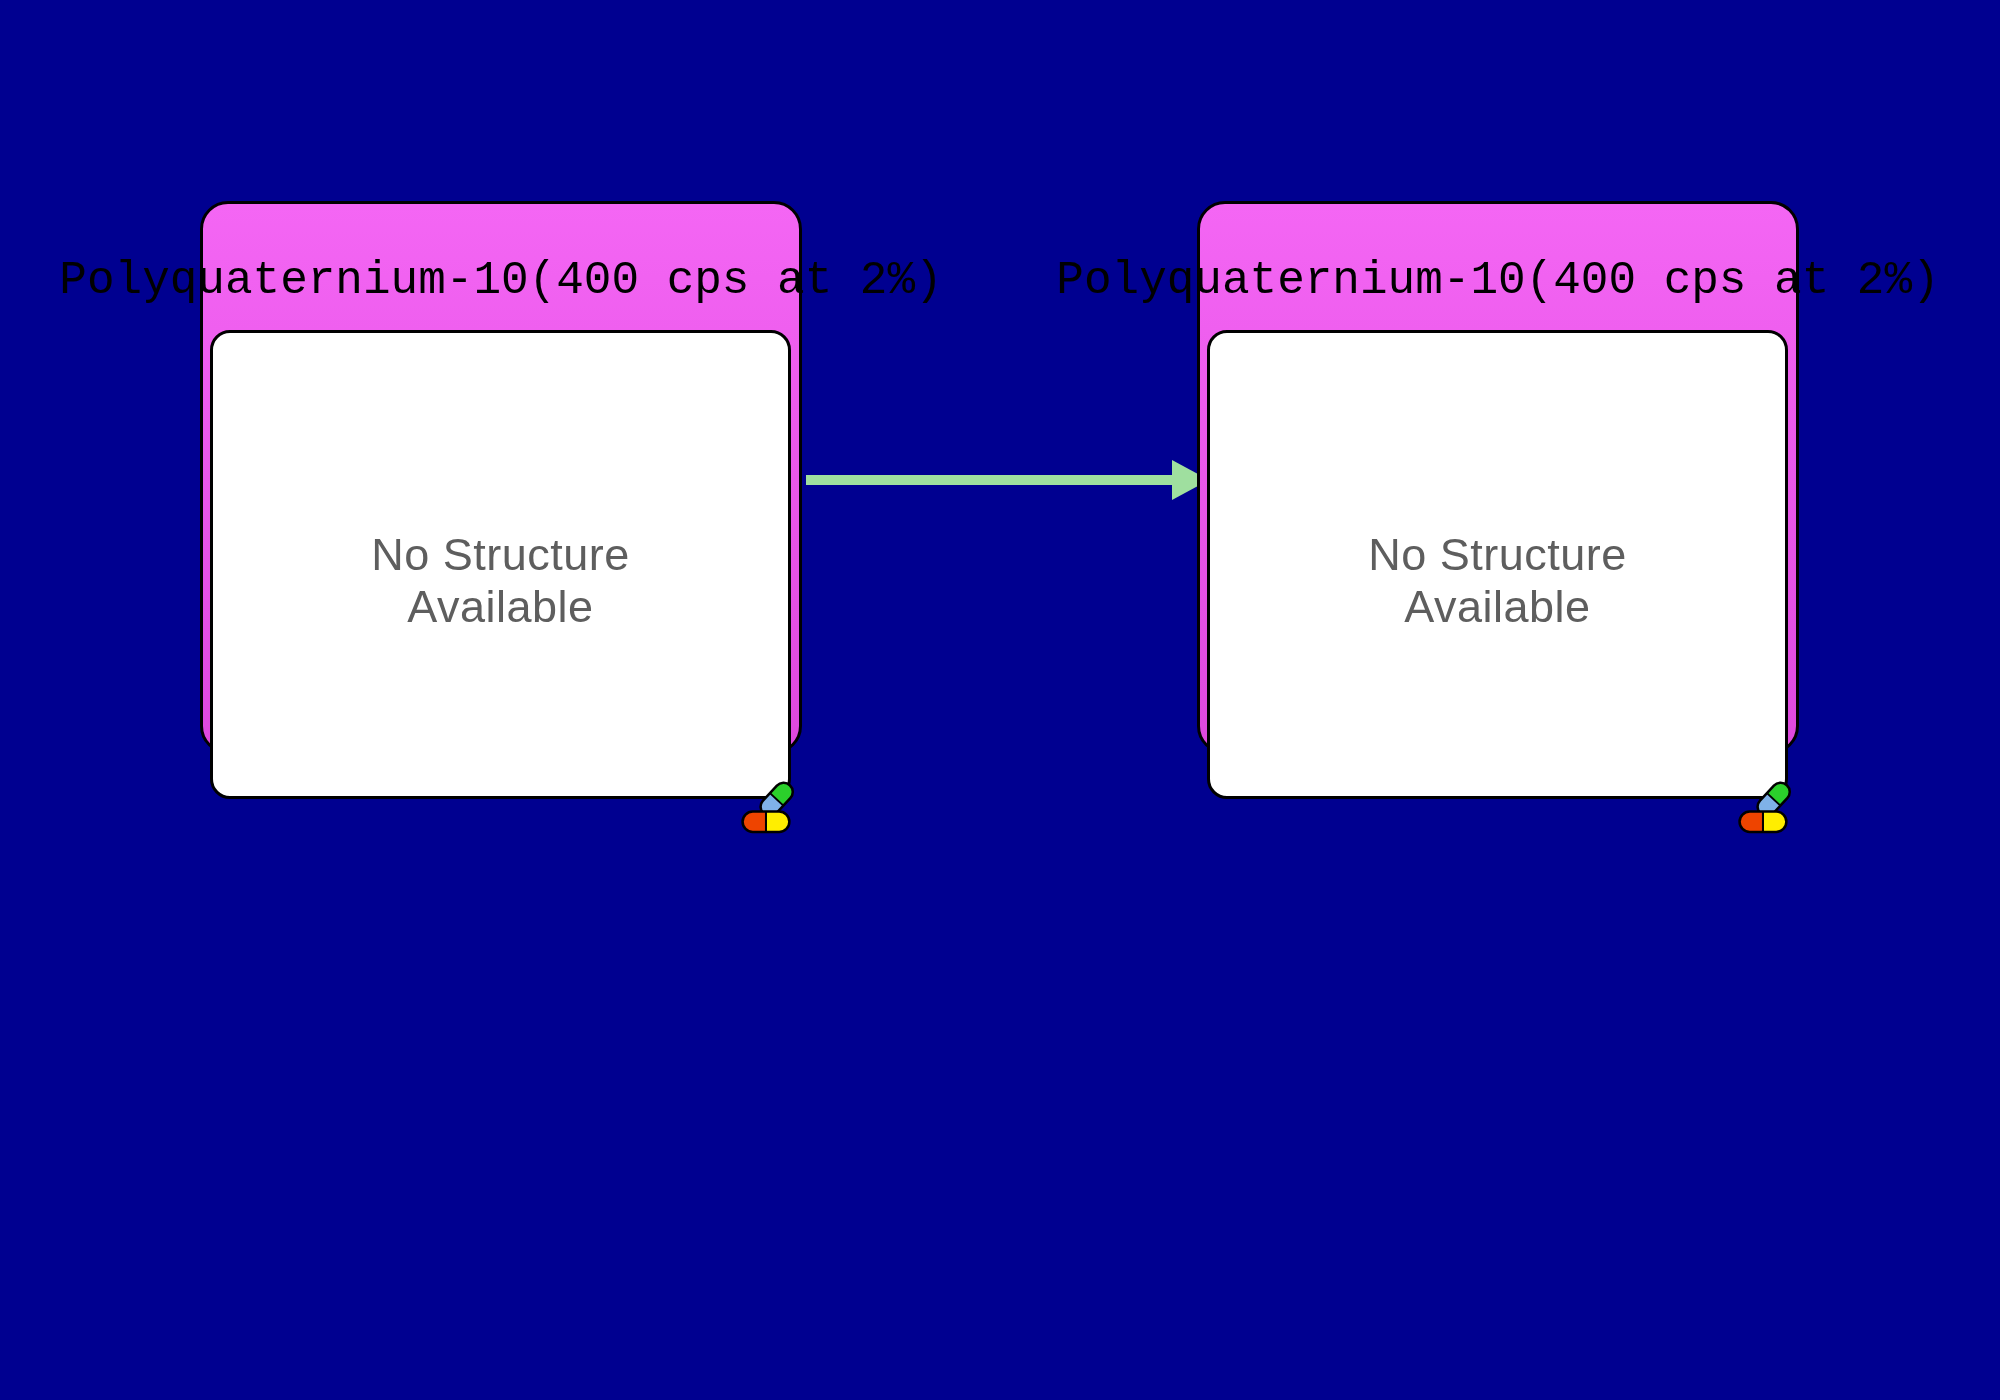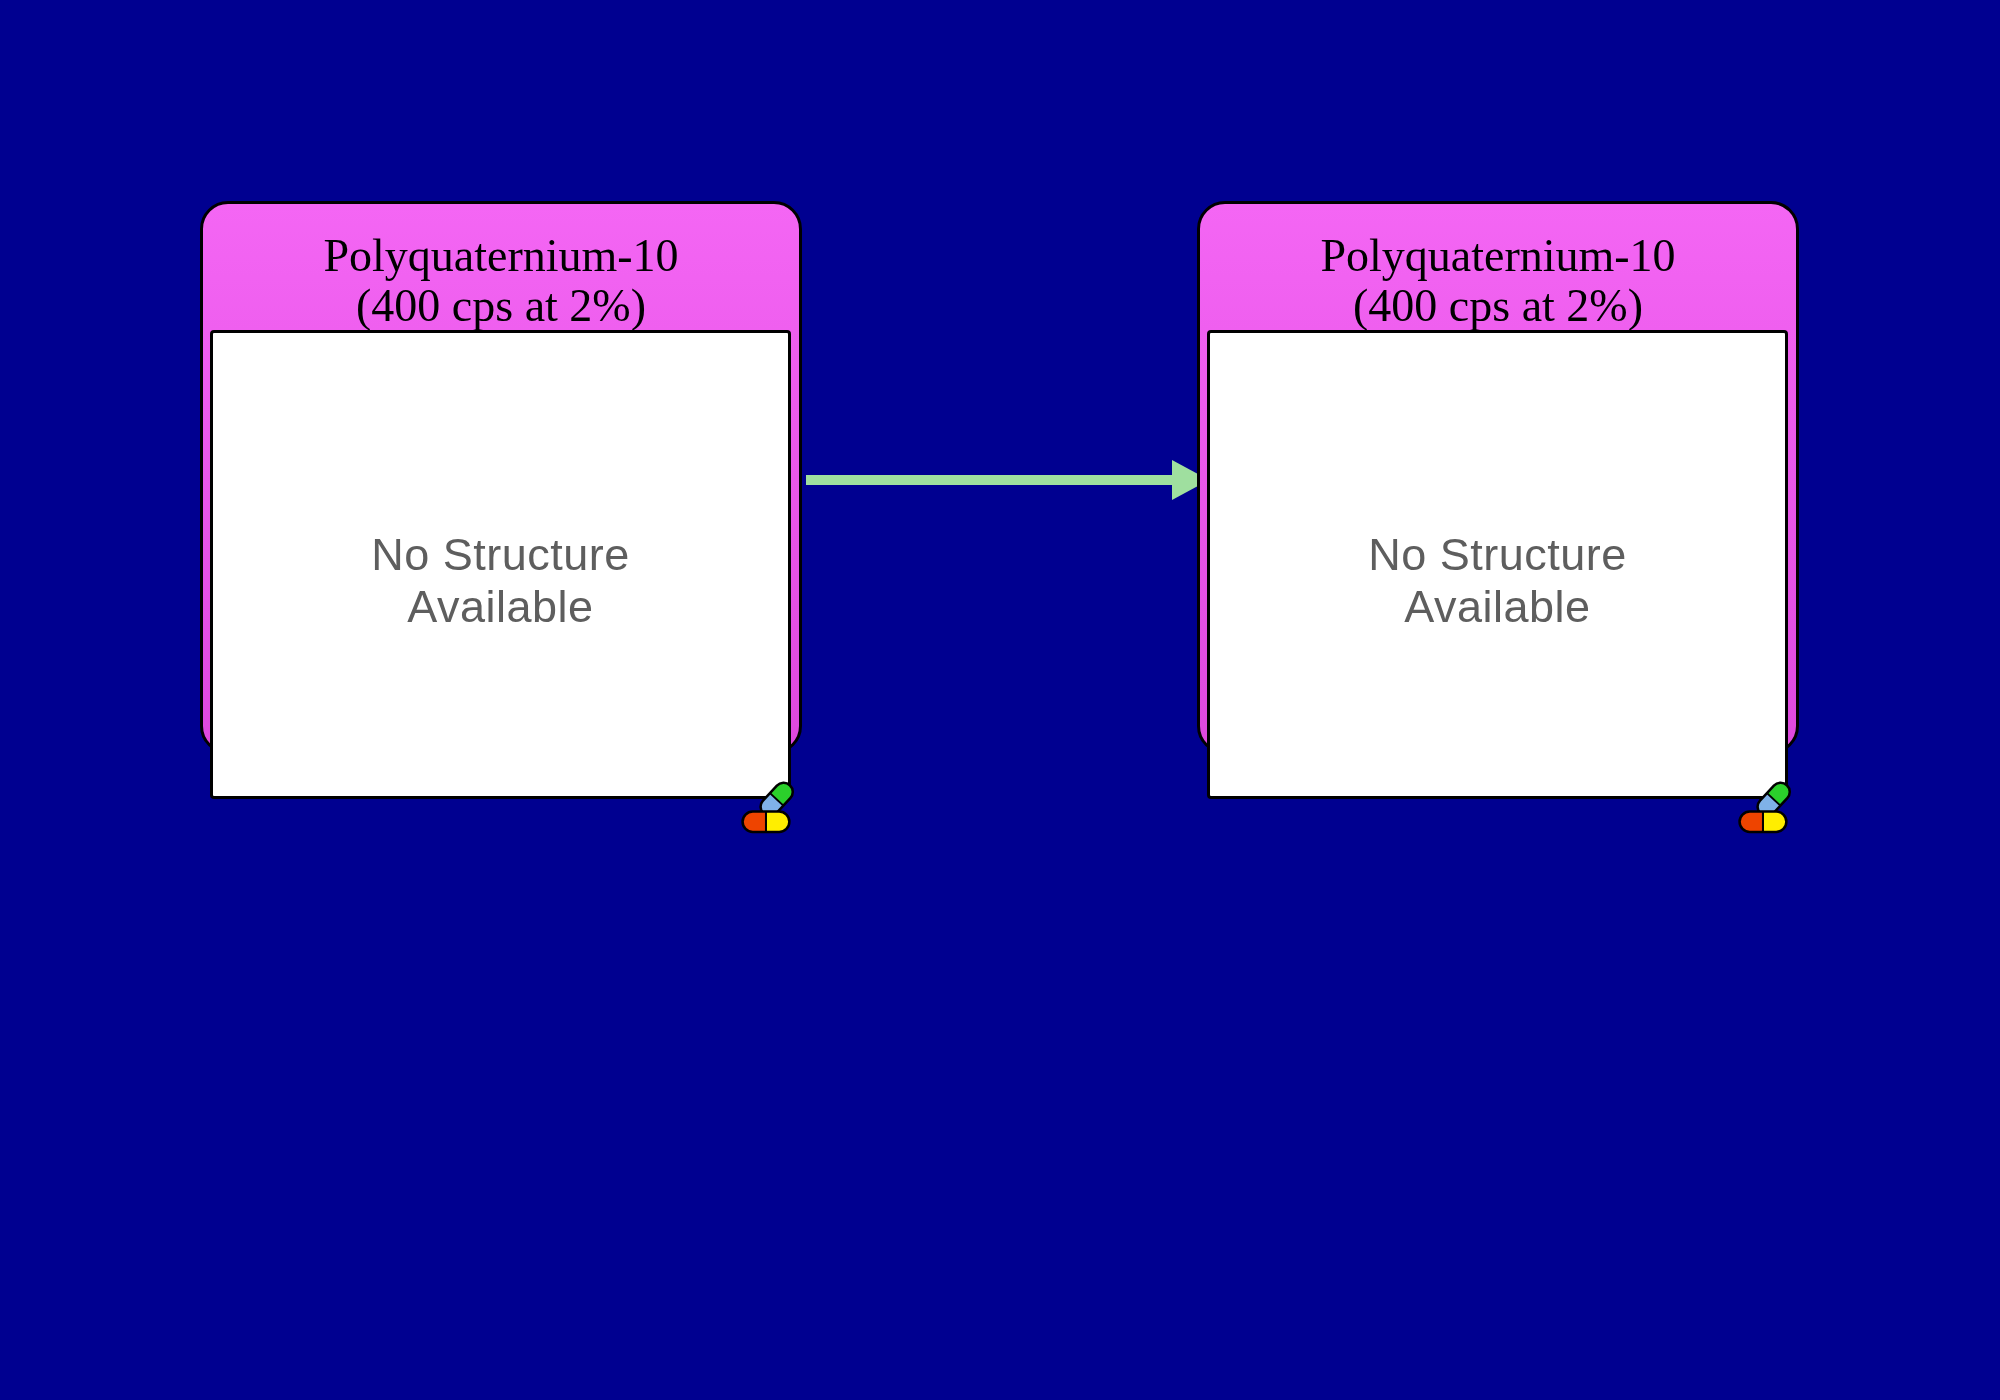--- a/index.html
+++ b/index.html
@@ -31,41 +31,41 @@
     border-radius: 28px;
     box-sizing: border-box;
   }
   .node-header {
     position: absolute;
     top: 0;
     left: 0;
     right: 0;
     height: 126px;
     display: flex;
-    flex-direction: column;
+    flex-direction: row;
     align-items: center;
     justify-content: center;
     padding-top: 14px;
     text-align: center;
-    font-family: Liberation Serif, serif;
+    font-family: Liberation Mono, monospace;
     font-size: 46px;
     line-height: 50px;
     color: var(--header-text, #000000);
     white-space: nowrap;
   }
   
   .node-body {
     position: absolute;
     left: 7px;
     top: 126px;
     width: 581px;
     height: 469px;
     background: var(--node-bg, #FFFFFF);
     border: 3px solid var(--node-border, #000000);
-    border-radius: 4px;
+    border-radius: 20px;
     box-sizing: border-box;
     display: flex;
     align-items: center;
     justify-content: center;
   }
   .nostruct {
     text-align: center;
     font-size: 45px;
     line-height: 52px;
     letter-spacing: 0.5px;

